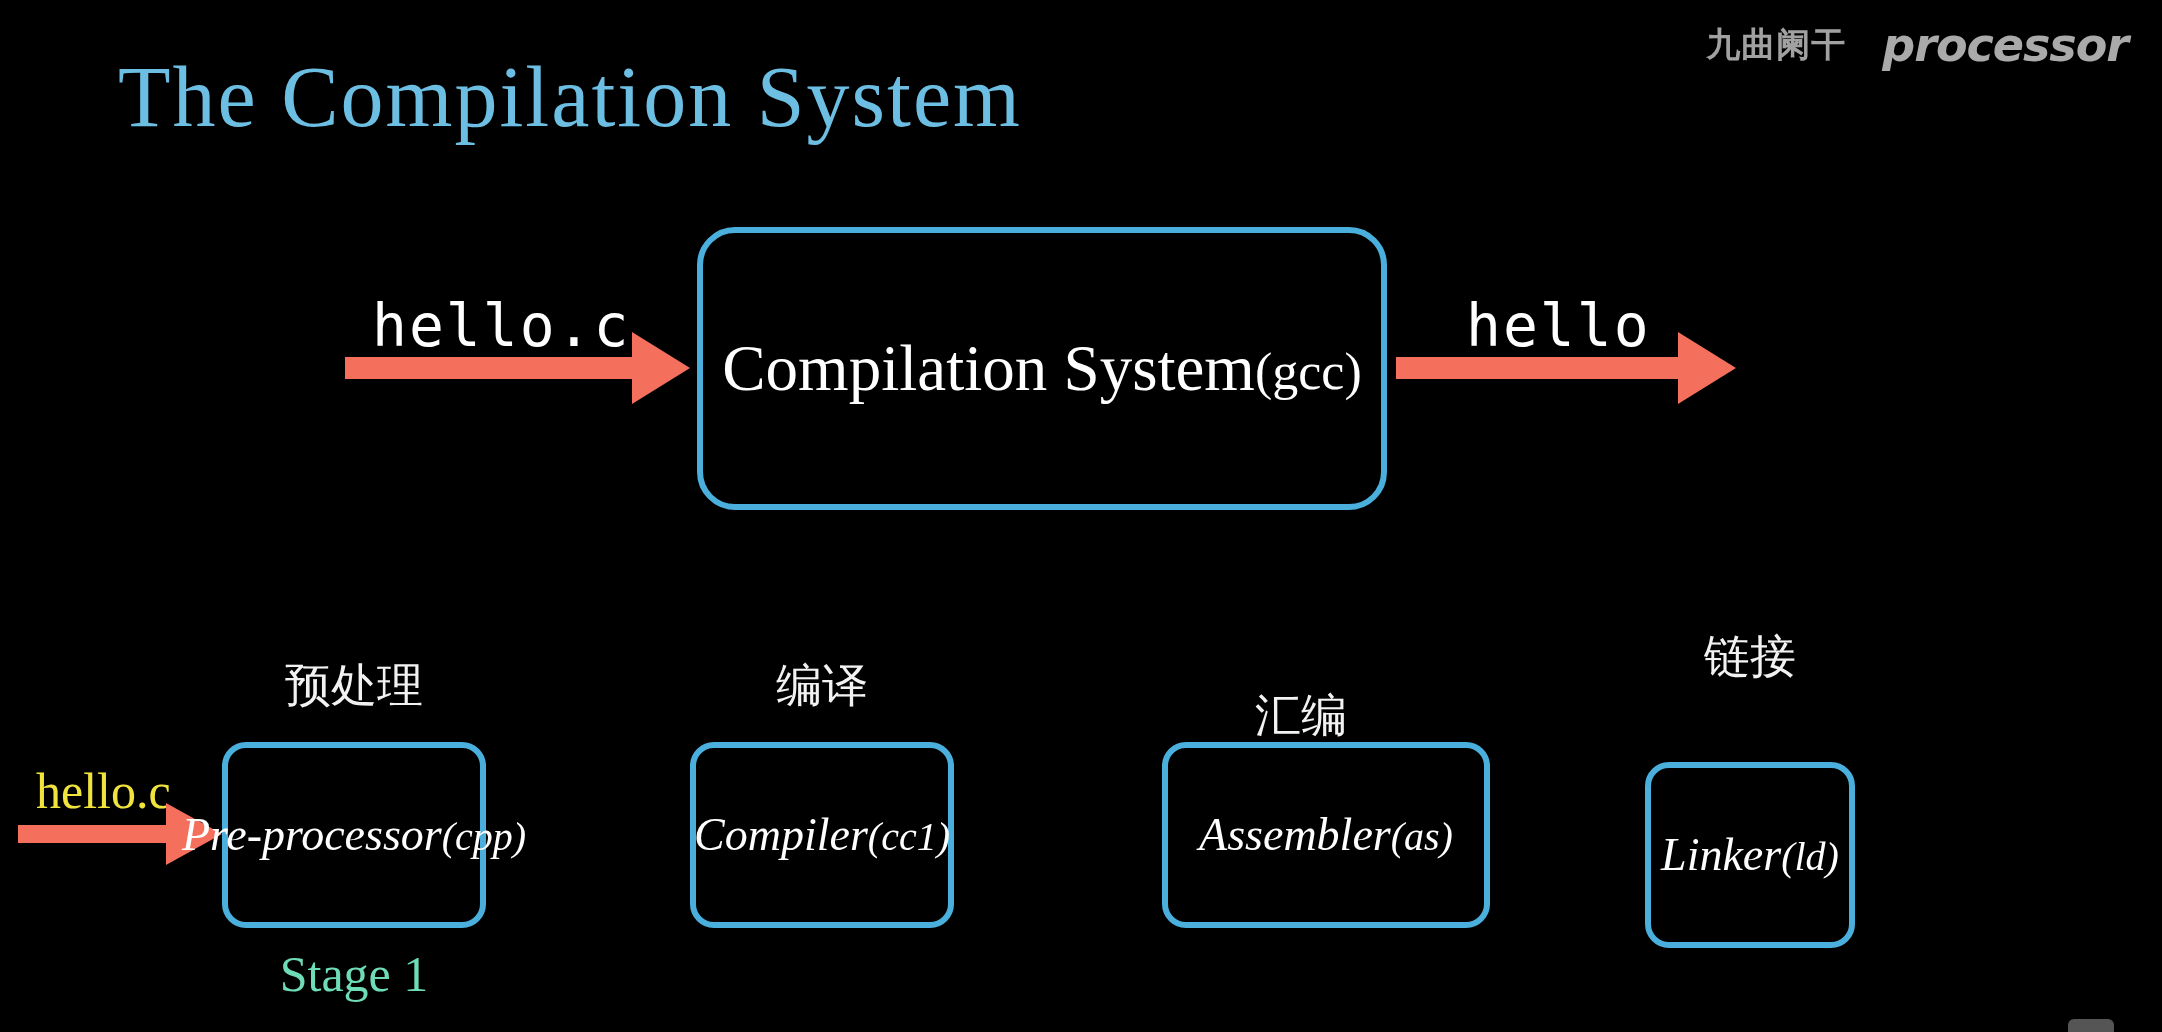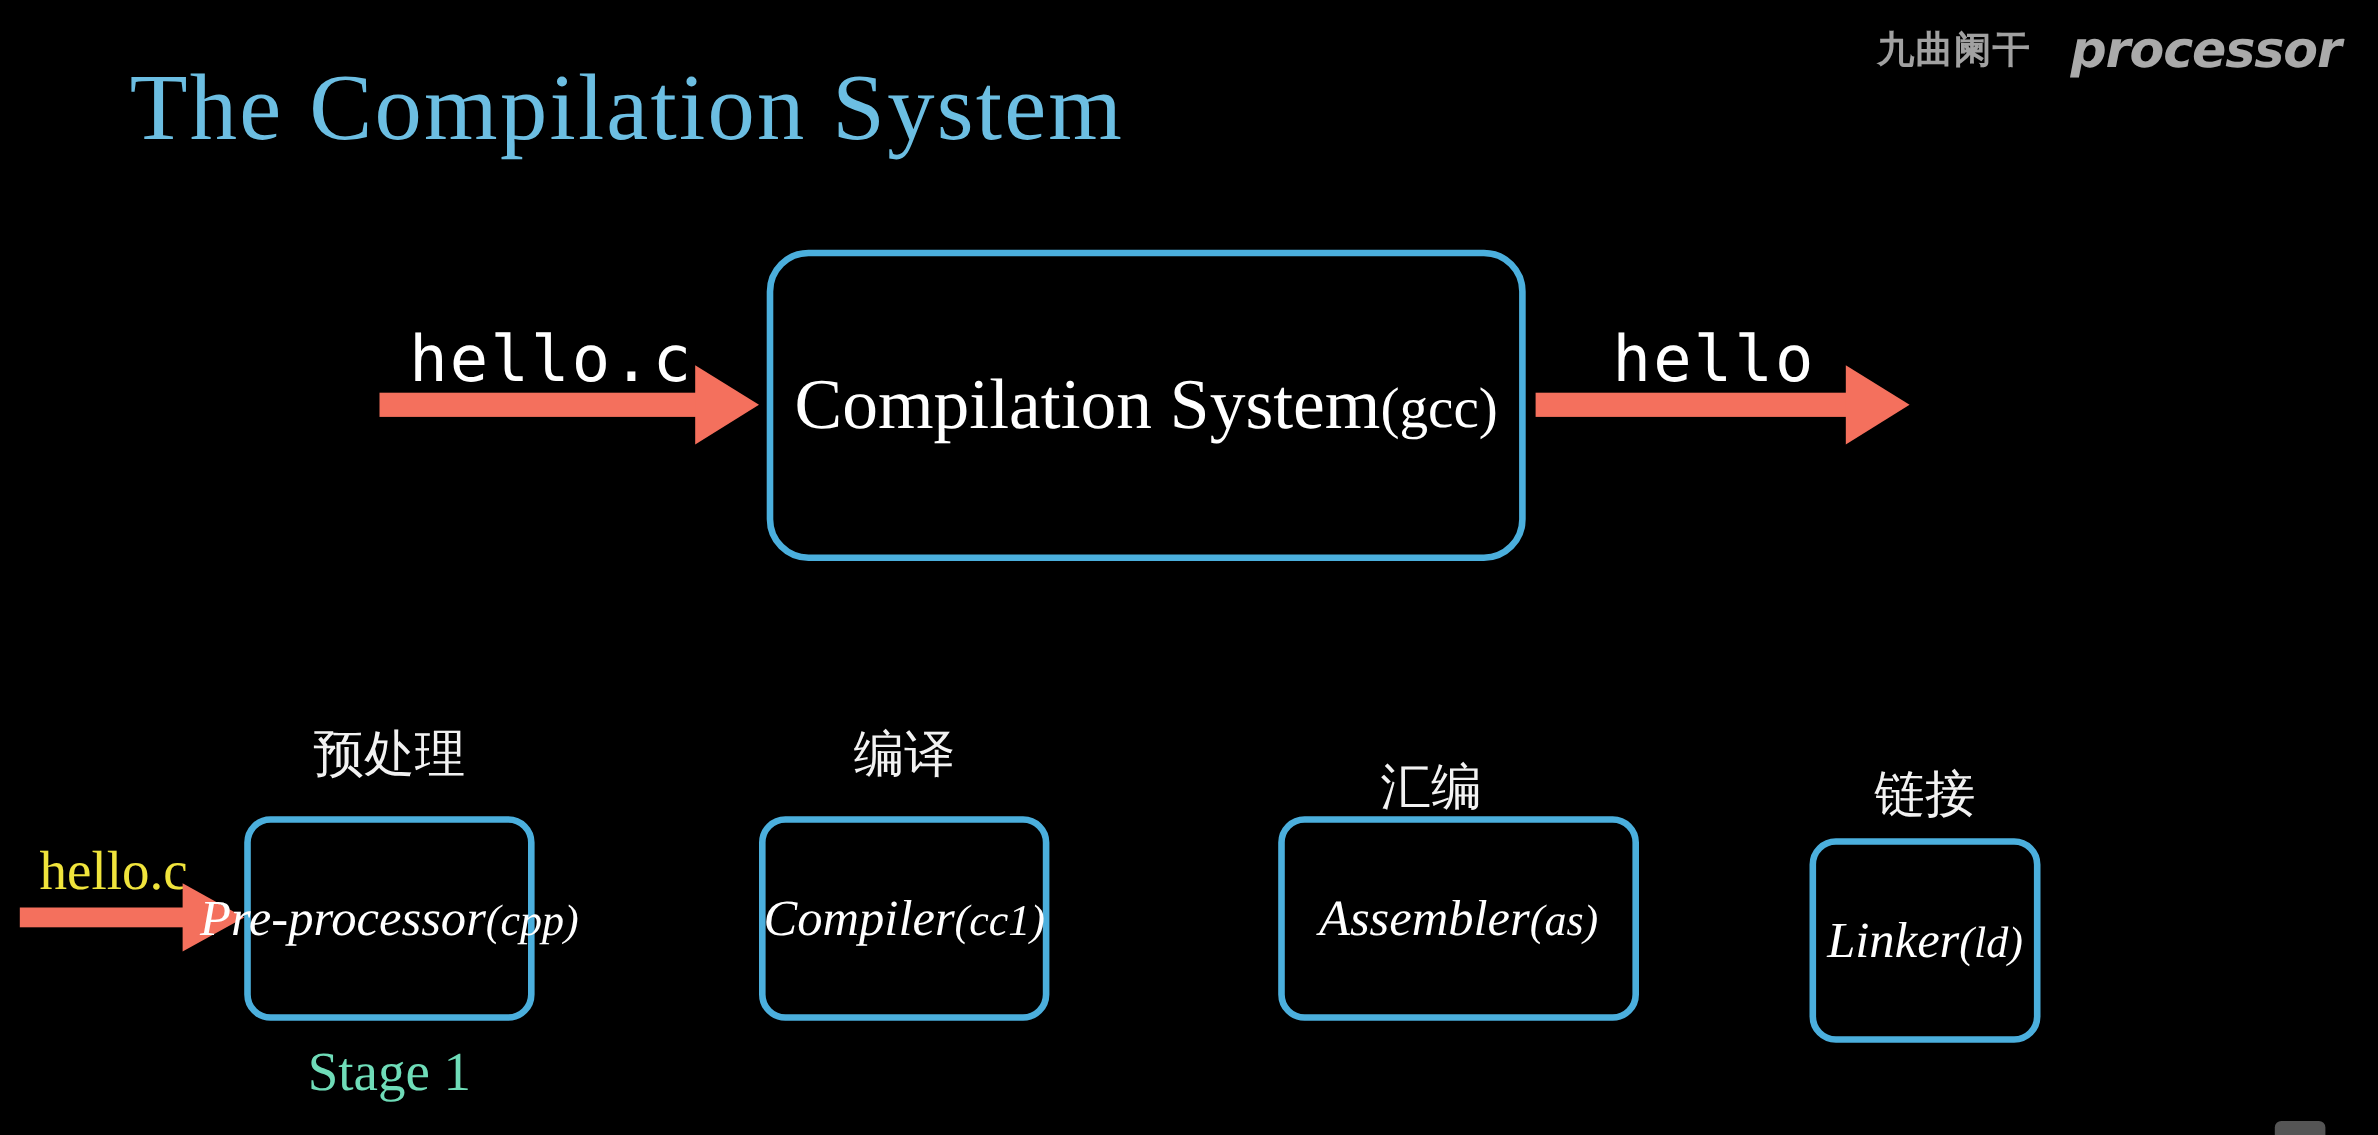--- a/index.html
+++ b/index.html
@@ -105,21 +105,21 @@
     position: absolute;
     font-family: "DejaVu Sans", "Liberation Sans", sans-serif;
     font-size: 46px;
     color: #f2f2f2;
     white-space: nowrap;
     text-align: center;
   }
   .lbl-pre  { left: 222px;  top: 655px; width: 264px; }
   .lbl-comp { left: 690px;  top: 655px; width: 264px; }
   .lbl-asm  { left: 1162px; top: 685px; width: 278px; text-align: center; }
-  .lbl-link { left: 1645px; top: 691px; width: 210px; }
+  .lbl-link { left: 1645px; top: 626px; width: 210px; }
 
   
   .stage-caption {
     position: absolute;
     left: 222px;
     top: 945px;
     width: 264px;
     text-align: center;
     font-size: 50px;
     color: #6fdcb8;

